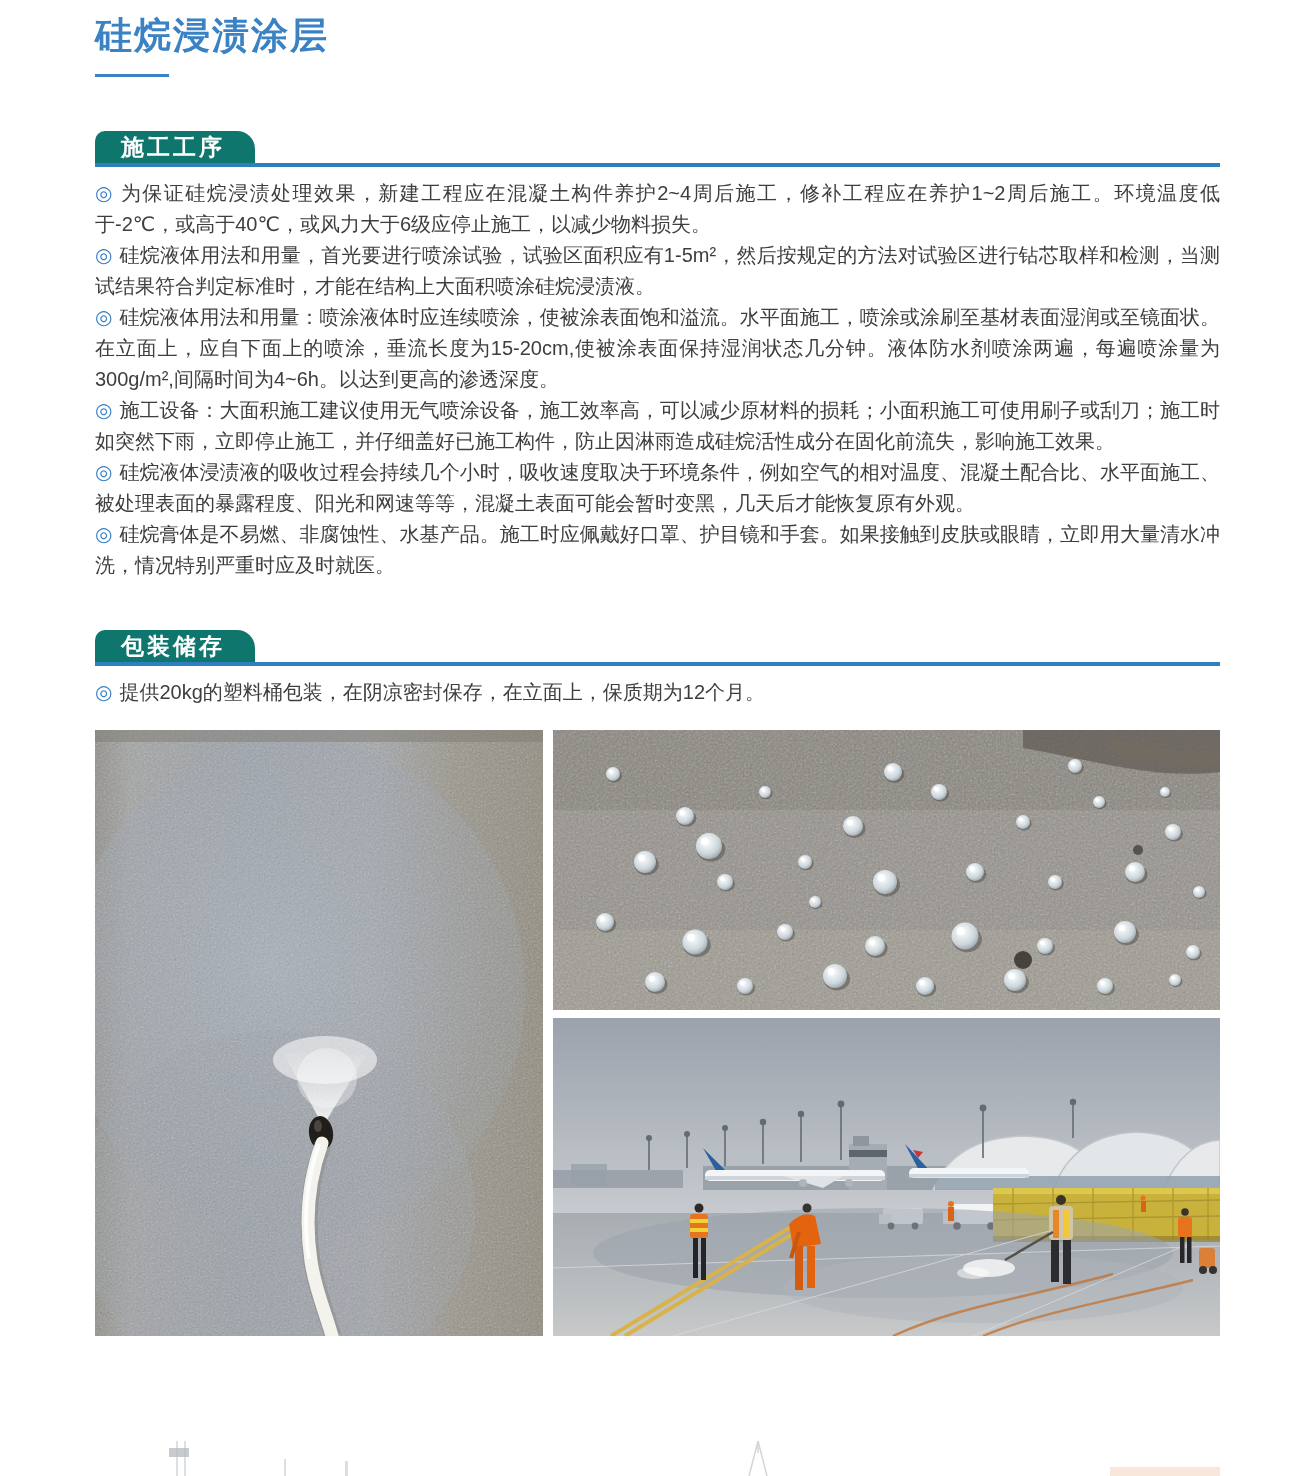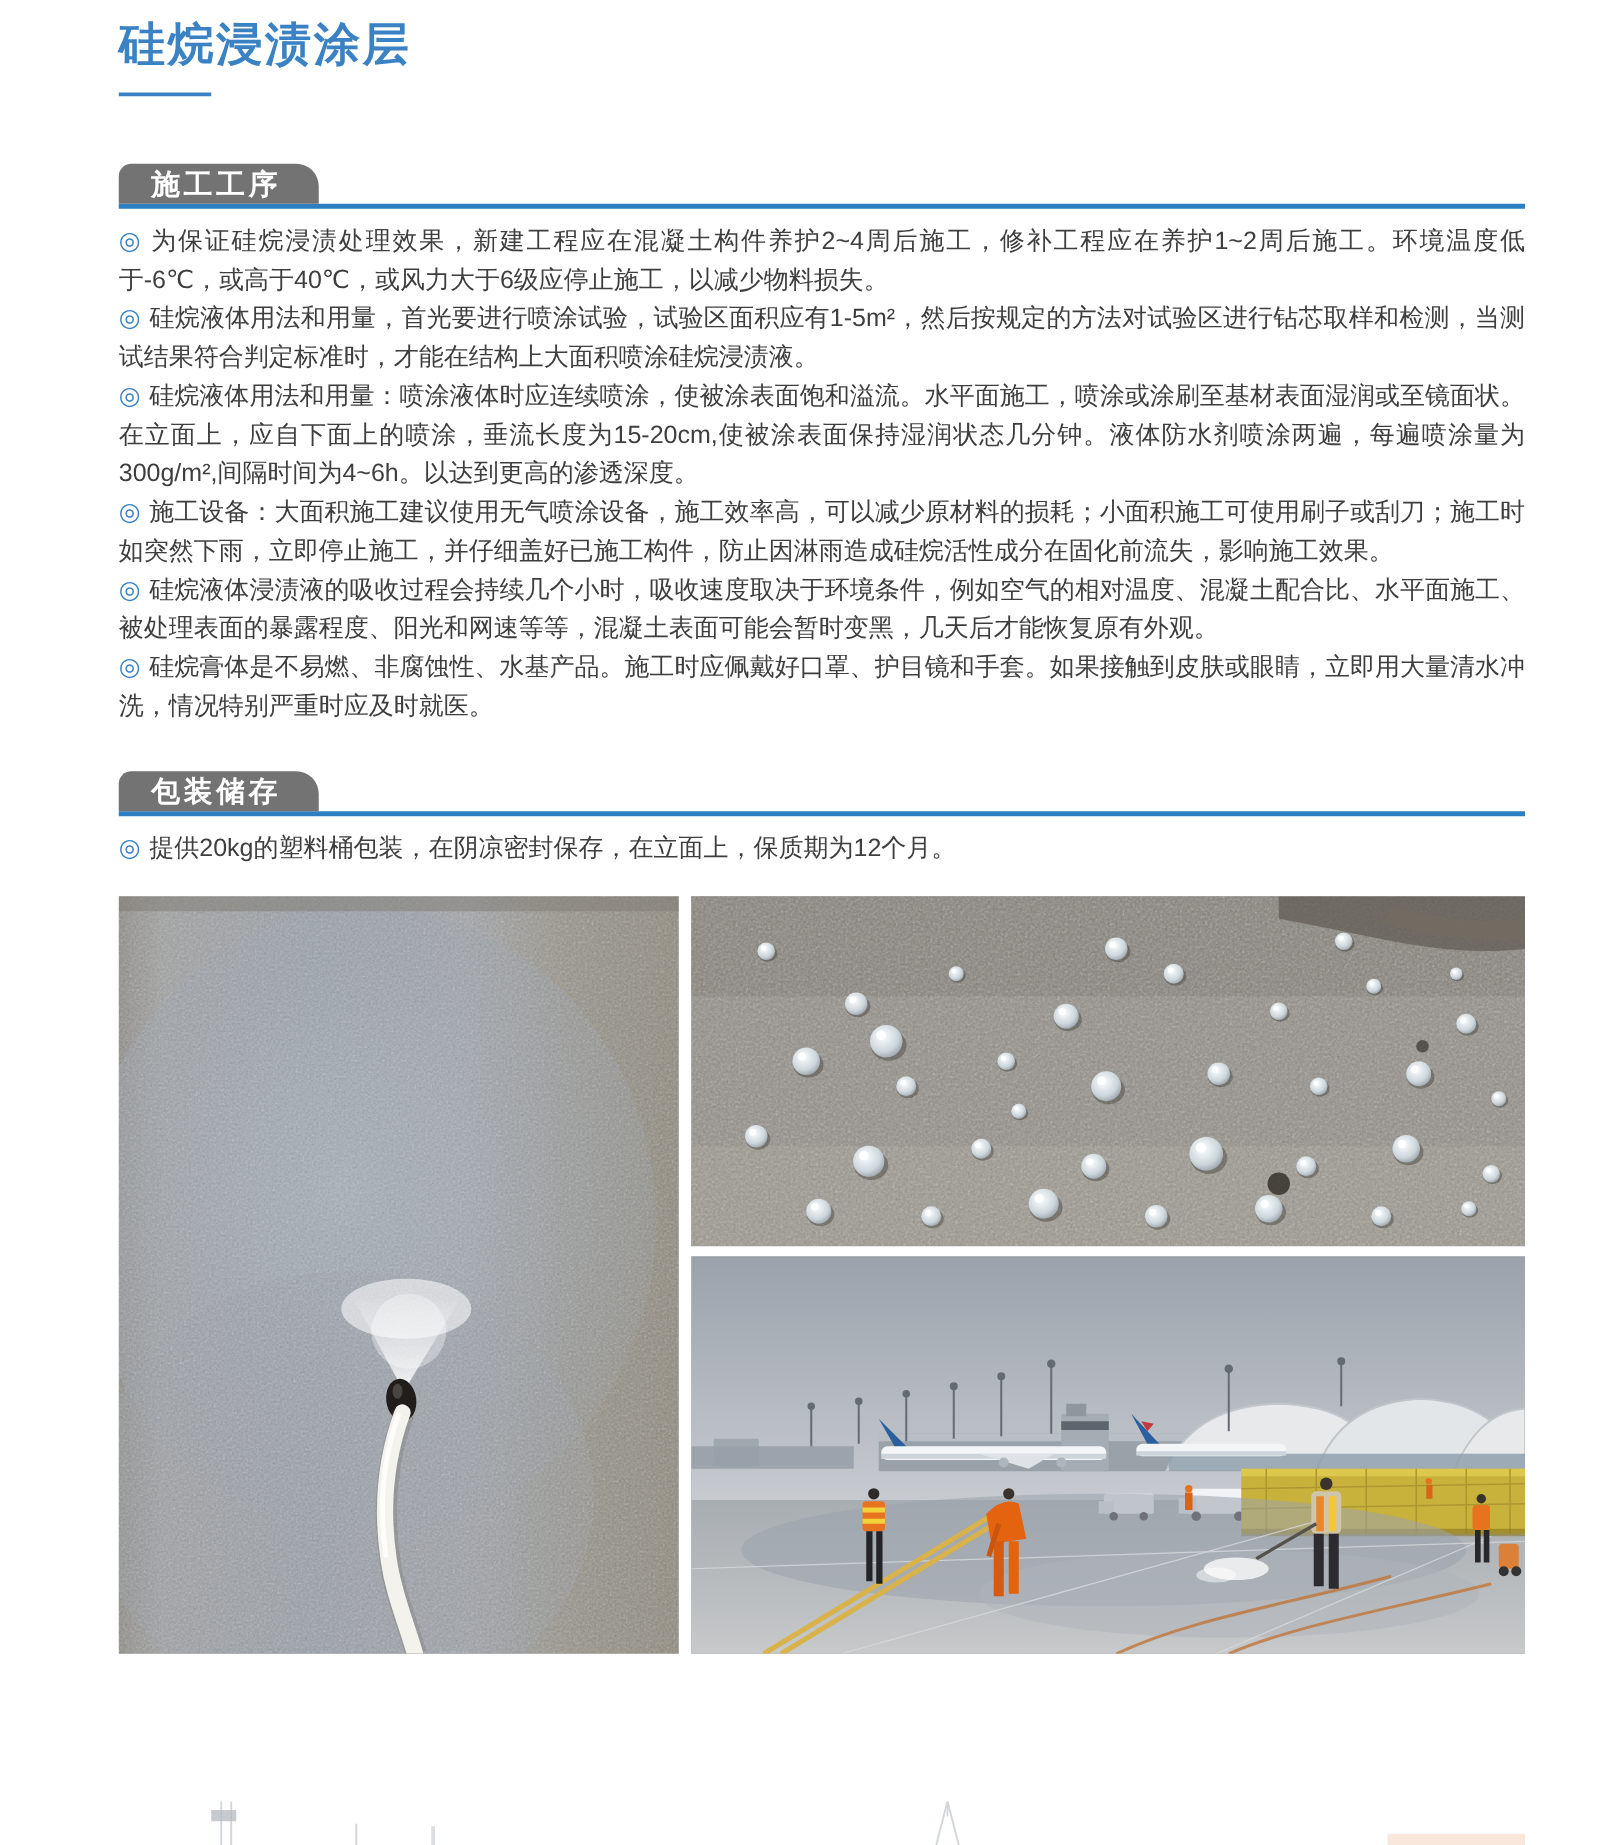--- a/index.html
+++ b/index.html
@@ -18,24 +18,24 @@
   }
   .title-underline{
     width:74px;height:3px;background:#3a82c4;margin-top:16px;
   }
 
   .section-header{
     margin-top:54px;
     border-bottom:4px solid #2e7fc1;
     height:32px;
   }
-  .section-header.second{margin-top:36px;text-decoration:underline;}
+  .section-header.second{margin-top:49px;text-decoration:underline;}
   .section-tab{
     display:inline-block;
-    background:#737373;color:#ffffff;
+    background:#0f766e;color:#ffffff;
     font-size:23px;font-weight:700;
     height:32px;line-height:33px;
     padding:0 30px 0 26px;
     border-radius:10px 18px 0 0;
     letter-spacing:3px;
   }
 
   .bullets{margin-top:11px;}
   .bullet{
     margin:0;padding:0;
@@ -65,21 +65,21 @@
 <div class="page">
   <div class="content">
 
     <h1 class="page-title">硅烷浸渍涂层</h1>
     <div class="title-underline"></div>
 
     <div class="section-header">
       <span class="section-tab">施工工序</span>
     </div>
     <div class="bullets">
-      <p class="bullet"><span class="marker">◎</span><span>为保证硅烷浸渍处理效果，新建工程应在混凝土构件养护2~4周后施工，修补工程应在养护1~2周后施工。环境温度低于-6℃，或高于40℃，或风力大于6级应停止施工，以减少物料损失。</span></p>
+      <p class="bullet"><span class="marker">◎</span><span>为保证硅烷浸渍处理效果，新建工程应在混凝土构件养护2~4周后施工，修补工程应在养护1~2周后施工。环境温度低于-2℃，或高于40℃，或风力大于6级应停止施工，以减少物料损失。</span></p>
       <p class="bullet"><span class="marker">◎</span><span>硅烷液体用法和用量，首光要进行喷涂试验，试验区面积应有1-5m²，然后按规定的方法对试验区进行钻芯取样和检测，当测试结果符合判定标准时，才能在结构上大面积喷涂硅烷浸渍液。</span></p>
       <p class="bullet"><span class="marker">◎</span><span>硅烷液体用法和用量：喷涂液体时应连续喷涂，使被涂表面饱和溢流。水平面施工，喷涂或涂刷至基材表面湿润或至镜面状。在立面上，应自下面上的喷涂，垂流长度为15-20cm,使被涂表面保持湿润状态几分钟。液体防水剂喷涂两遍，每遍喷涂量为300g/m²,间隔时间为4~6h。以达到更高的渗透深度。</span></p>
       <p class="bullet"><span class="marker">◎</span><span>施工设备：大面积施工建议使用无气喷涂设备，施工效率高，可以减少原材料的损耗；小面积施工可使用刷子或刮刀；施工时如突然下雨，立即停止施工，并仔细盖好已施工构件，防止因淋雨造成硅烷活性成分在固化前流失，影响施工效果。</span></p>
       <p class="bullet"><span class="marker">◎</span><span>硅烷液体浸渍液的吸收过程会持续几个小时，吸收速度取决于环境条件，例如空气的相对温度、混凝土配合比、水平面施工、被处理表面的暴露程度、阳光和网速等等，混凝土表面可能会暂时变黑，几天后才能恢复原有外观。</span></p>
       <p class="bullet"><span class="marker">◎</span><span>硅烷膏体是不易燃、非腐蚀性、水基产品。施工时应佩戴好口罩、护目镜和手套。如果接触到皮肤或眼睛，立即用大量清水冲洗，情况特别严重时应及时就医。</span></p>
     </div>
 
     <div class="section-header second">
       <span class="section-tab">包装储存</span>
     </div>

